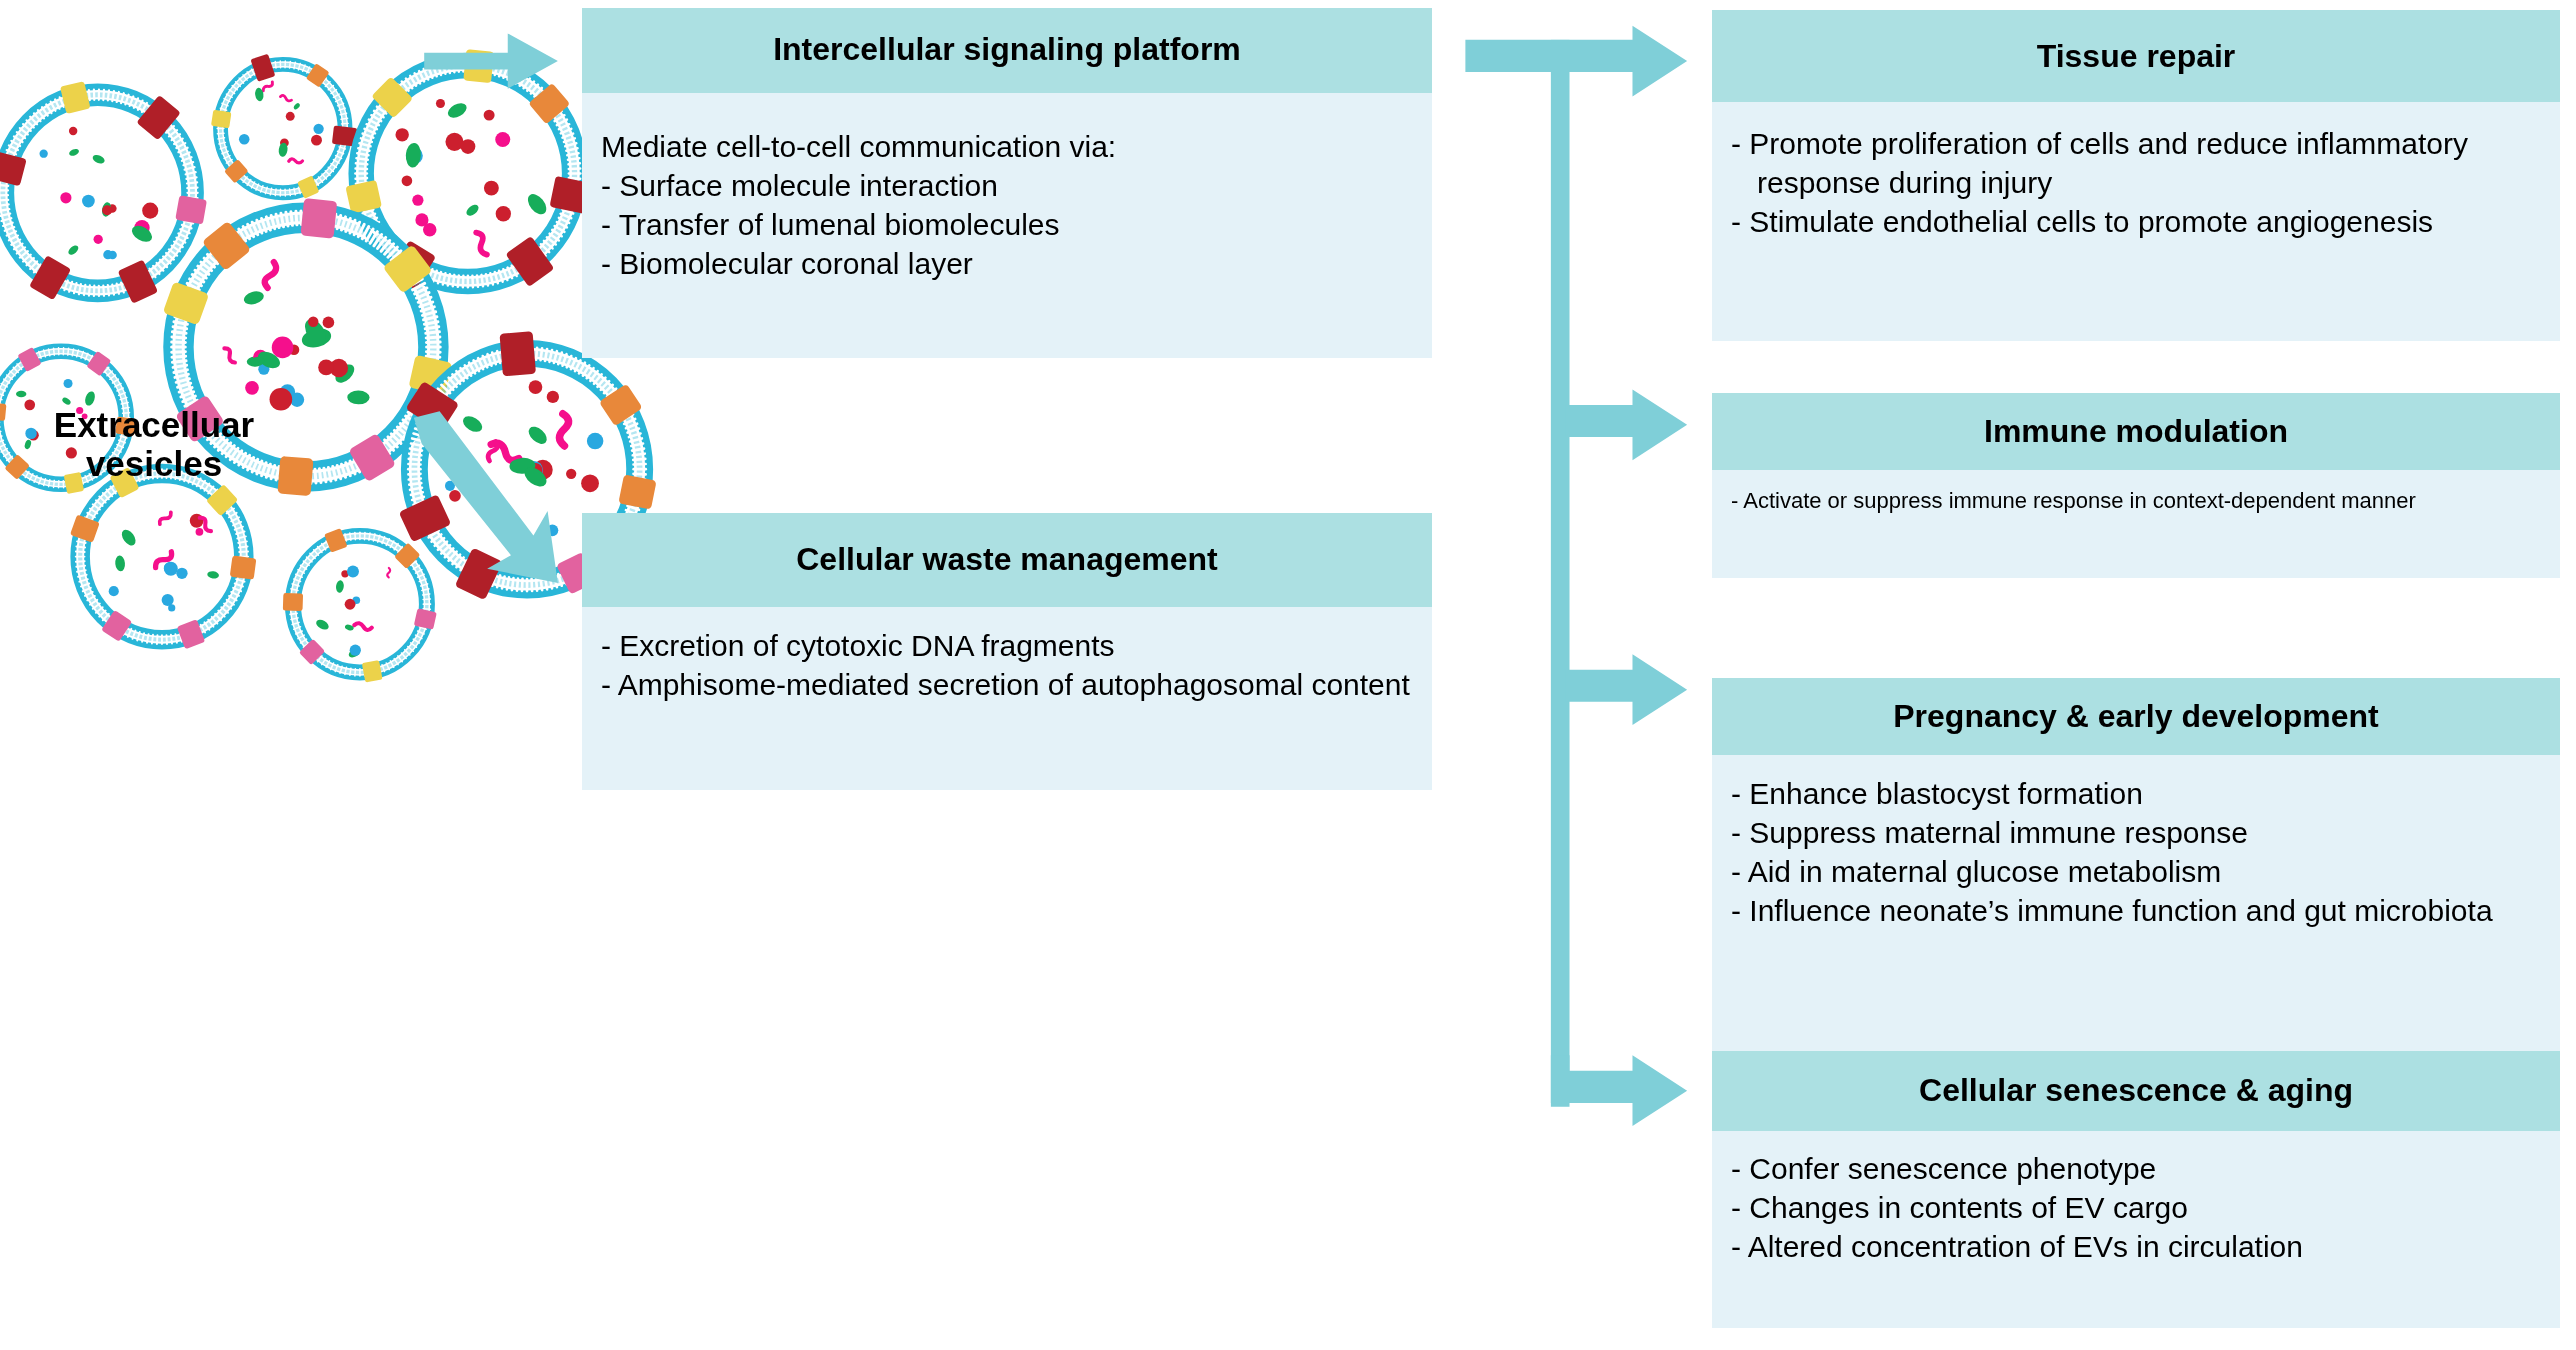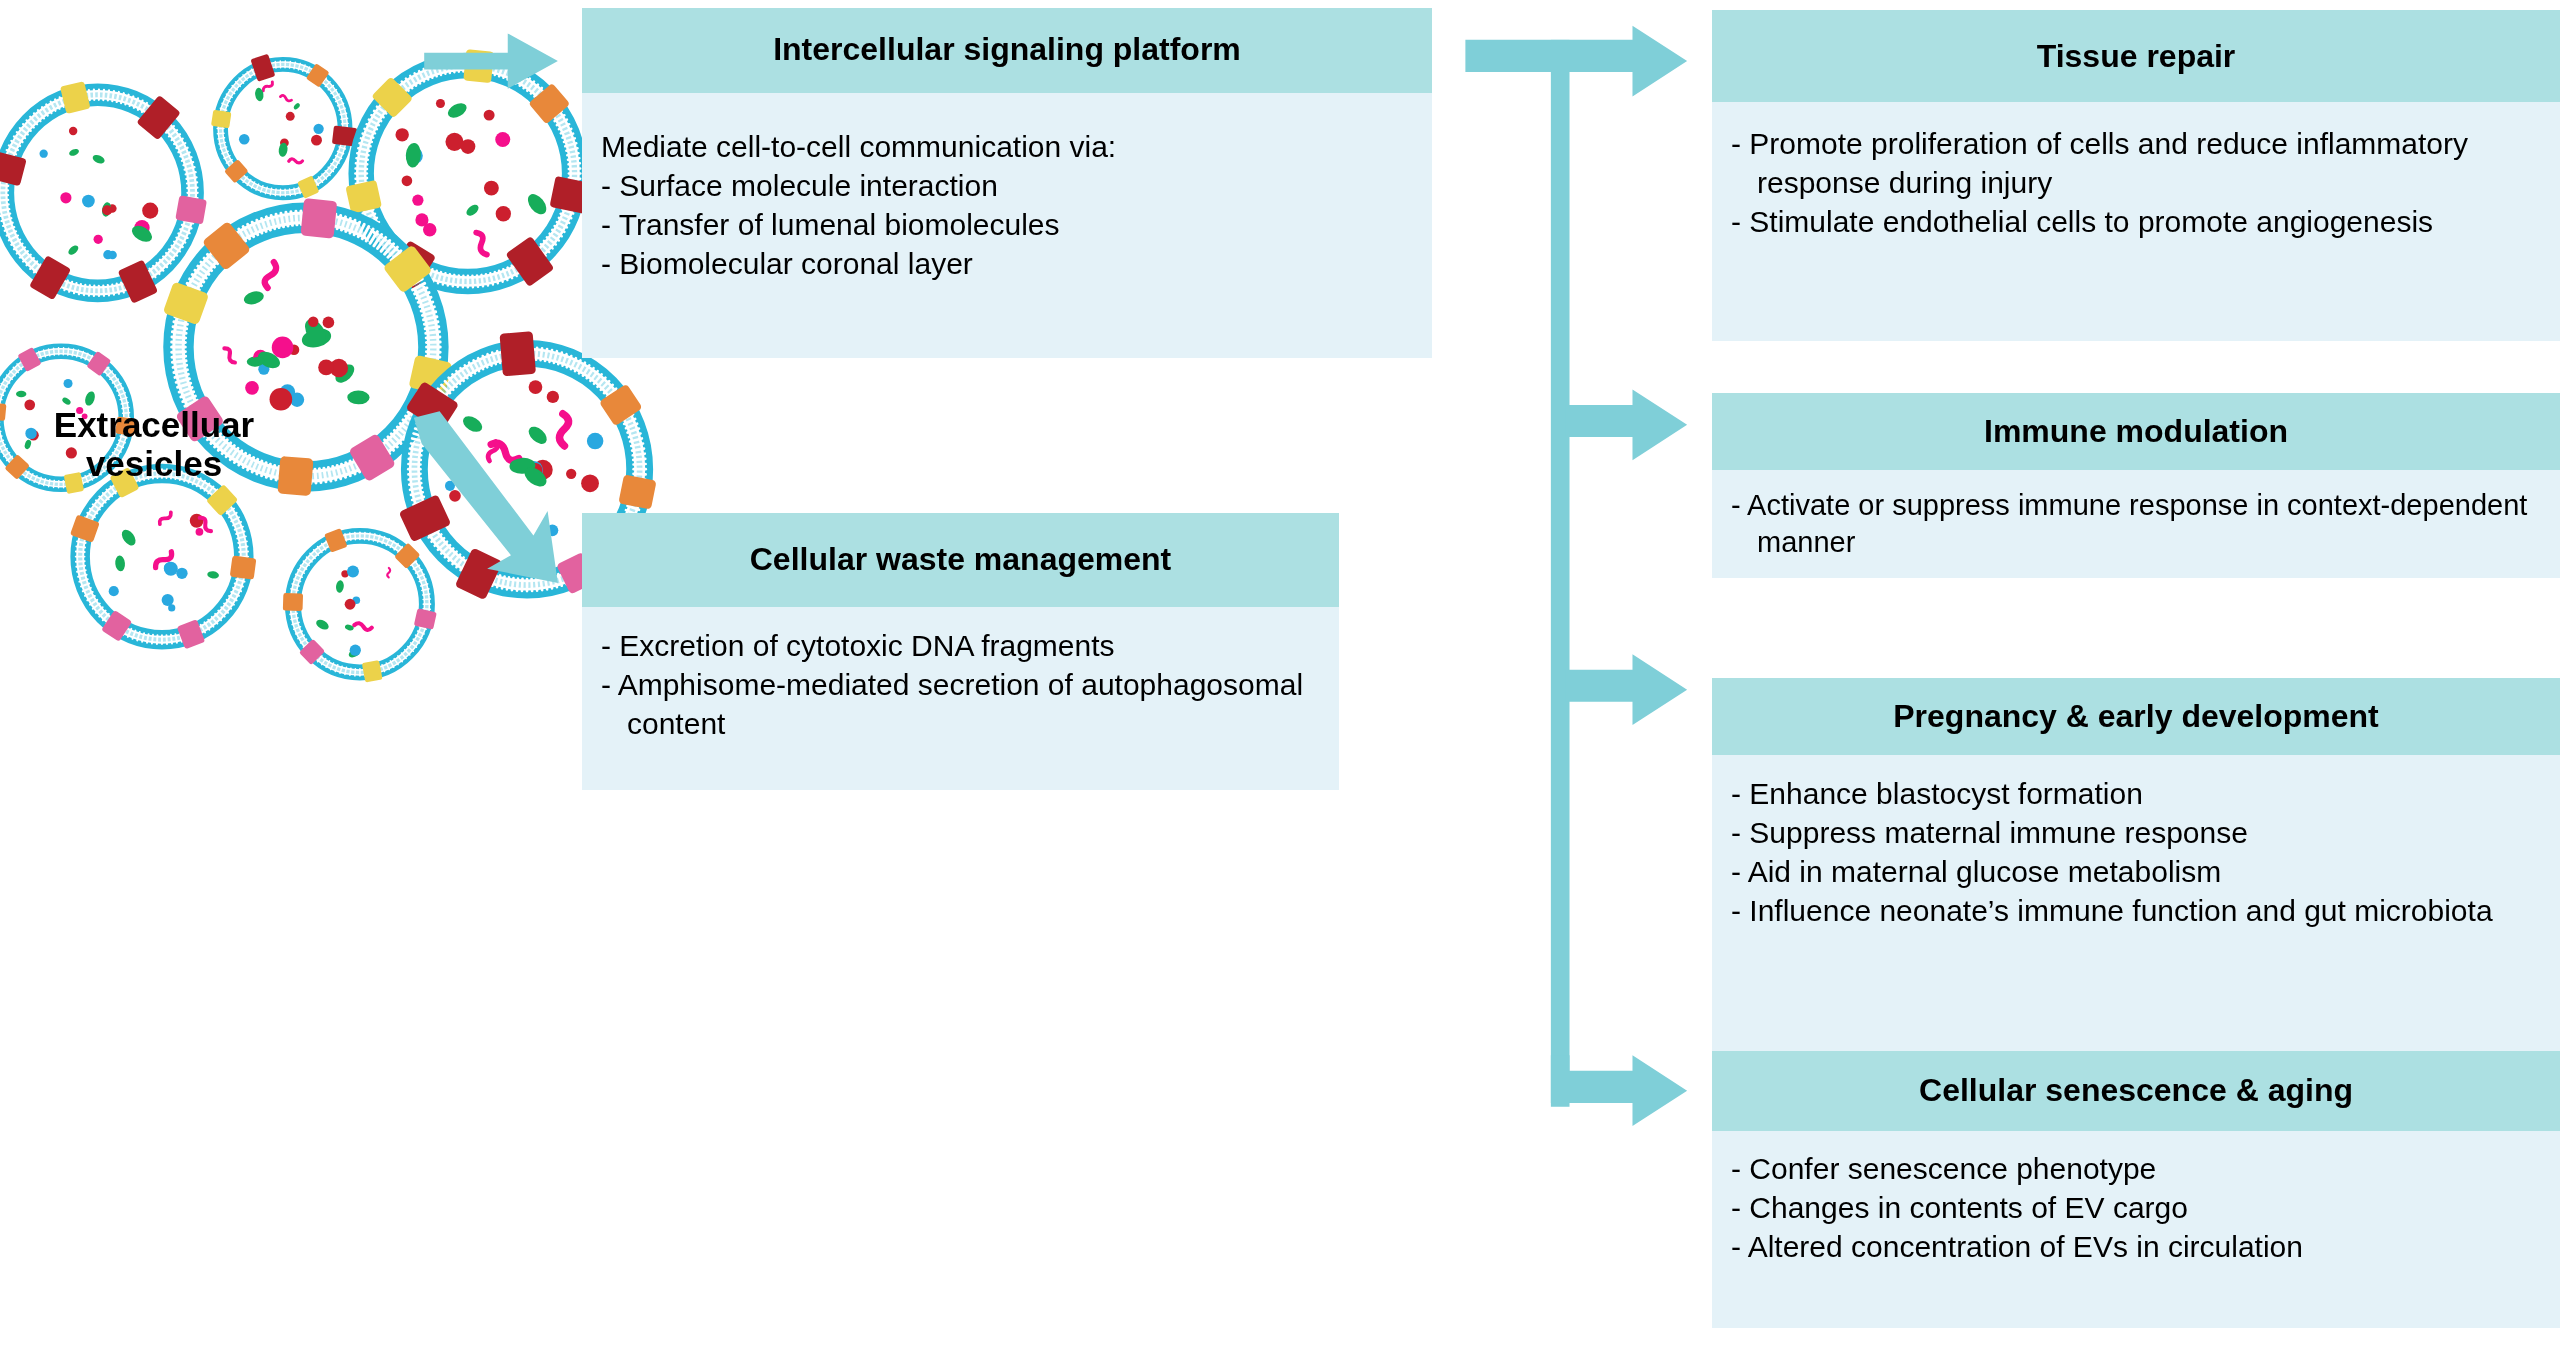--- a/index.html
+++ b/index.html
@@ -1249,39 +1249,39 @@
   <div class="panel" style="left:582px;top:7.7px;width:850px;">
     <div class="hdr" style="height:85px;font-size:32px;">Intercellular signaling platform</div>
     <div class="body" style="height:265px;font-size:30px;padding-top:34px;">
       <span class="ln">Mediate cell-to-cell communication via:</span>
       <span class="li">- Surface molecule interaction</span>
       <span class="li">- Transfer of lumenal biomolecules</span>
       <span class="li">- Biomolecular coronal layer</span>
     </div>
   </div>
 
-  <div class="panel" style="left:582px;top:513px;width:757px;">
+  <div class="panel" style="left:582px;top:513px;width:850px;">
     <div class="hdr" style="height:94px;font-size:32px;">Cellular waste management</div>
     <div class="body" style="height:183px;font-size:30px;padding-top:19px;">
       <span class="li">- Excretion of cytotoxic DNA fragments</span>
       <span class="li">- Amphisome-mediated secretion of autophagosomal content</span>
     </div>
   </div>
 
   <div class="panel" style="left:1712px;top:10.3px;width:848px;">
     <div class="hdr" style="height:92px;font-size:32px;">Tissue repair</div>
     <div class="body" style="height:239px;font-size:30px;padding-top:22px;">
       <span class="li">- Promote proliferation of cells and reduce inflammatory response during injury</span>
       <span class="li">- Stimulate endothelial cells to promote angiogenesis</span>
     </div>
   </div>
 
   <div class="panel" style="left:1712px;top:393px;width:848px;">
     <div class="hdr" style="height:77px;font-size:32px;">Immune modulation</div>
-    <div class="body" style="height:108px;font-size:29px;padding-top:16.7px;">
+    <div class="body" style="height:108px;font-size:22px;padding-top:16.7px;">
       <span class="li">- Activate or suppress immune response in context-dependent manner</span>
     </div>
   </div>
 
   <div class="panel" style="left:1712px;top:678px;width:848px;">
     <div class="hdr" style="height:77px;font-size:32px;">Pregnancy &amp; early development</div>
     <div class="body" style="height:318px;font-size:30px;padding-top:19px;">
       <span class="li">- Enhance blastocyst formation</span>
       <span class="li">- Suppress maternal immune response</span>
       <span class="li">- Aid in maternal glucose metabolism</span>

